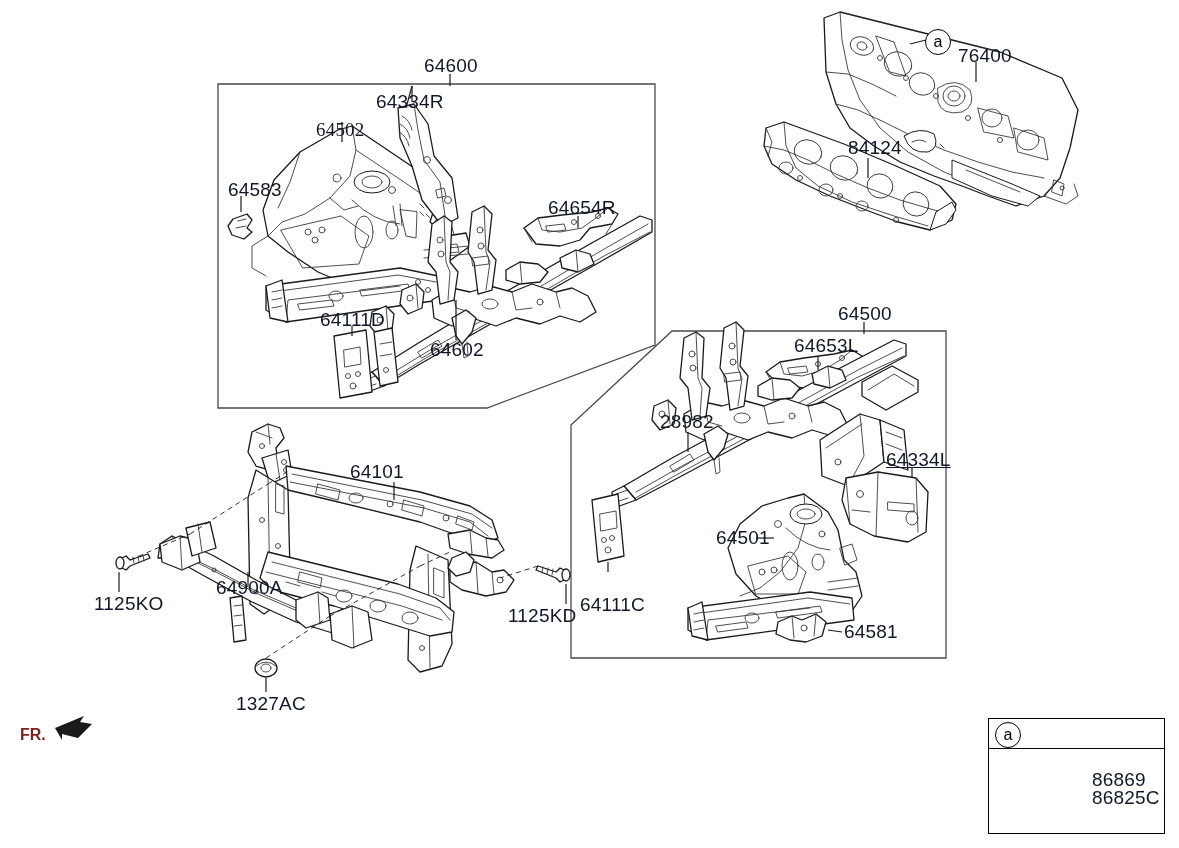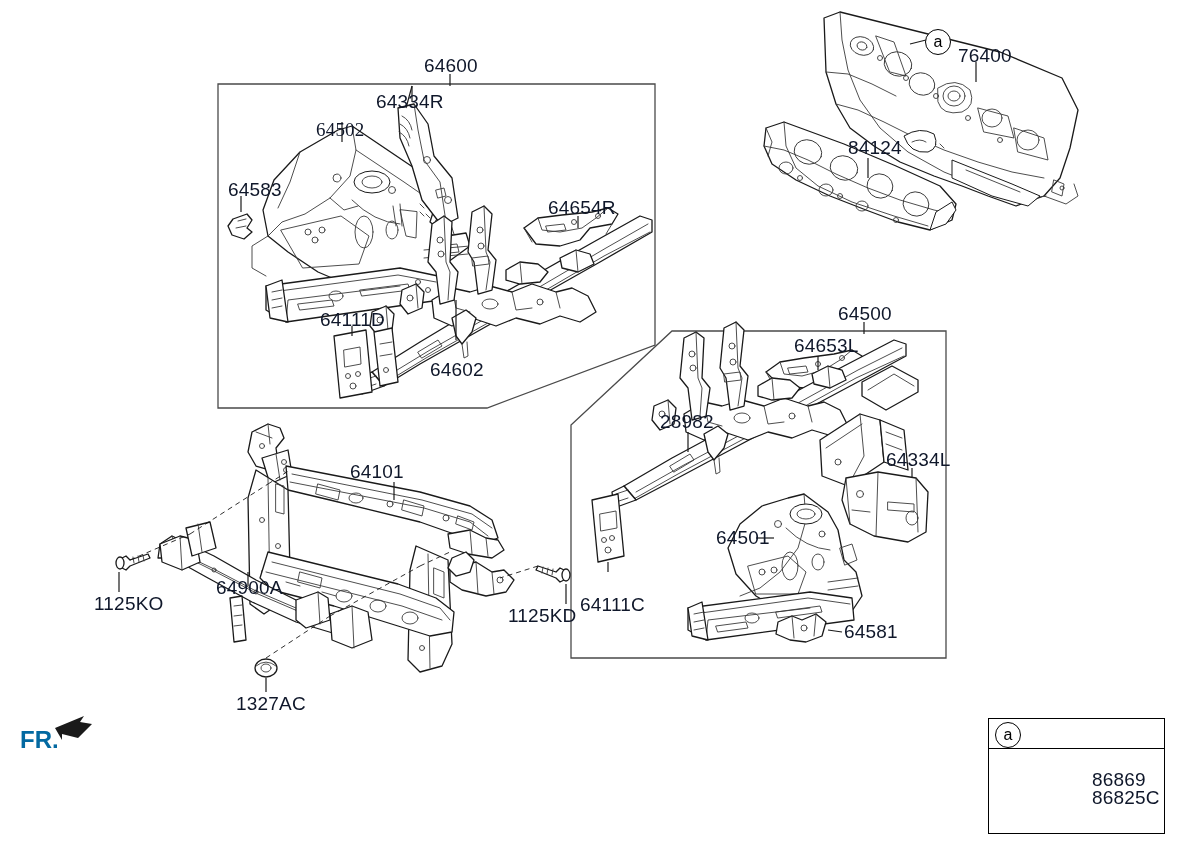--- a/index.html
+++ b/index.html
@@ -30,23 +30,23 @@
     font-family: "Liberation Sans", sans-serif;
     font-size: 19px;
     letter-spacing: 0.2px;
     color: #0f172a;
     white-space: nowrap;
     line-height: 1.05;
   }
   .fr-label {
     position: absolute;
     font-family: "Liberation Sans", sans-serif;
-    font-size: 24px;
+    font-size: 16px;
     font-weight: bold;
-    color: #0369a1;
+    color: #7f1d1d;
     white-space: nowrap;
   }
   .circle-ref {
     position: absolute;
     width: 24px;
     height: 24px;
     border: 1.6px solid #000;
     border-radius: 50%;
     font-family: "Liberation Sans", sans-serif;
     font-size: 16px;
@@ -564,25 +564,25 @@
   </svg>
 
   <div class="part-label" style="left:424px; top:56px;">64600</div>
   <div class="part-label" style="left:838px; top:304px;">64500</div>
 
   <div class="part-label" style="left:376px; top:92px;">64334R</div>
   <div class="part-label" style="left:316px; top:120px;font-family:Liberation Serif, serif;">64502</div>
   <div class="part-label" style="left:228px; top:180px;">64583</div>
   <div class="part-label" style="left:548px; top:198px;">64654R</div>
   <div class="part-label" style="left:320px; top:310px;">64111D</div>
-  <div class="part-label" style="left:430px; top:340px;margin-top:20px;">64602</div>
+  <div class="part-label" style="left:430px; top:340px;">64602</div>
 
   <div class="part-label" style="left:794px; top:336px;">64653L</div>
   <div class="part-label" style="left:660px; top:412px;">28982</div>
-  <div class="part-label" style="left:886px; top:450px;">64334L</div>
+  <div class="part-label" style="left:886px; top:450px;text-decoration:underline;">64334L</div>
   <div class="part-label" style="left:580px; top:563px;margin-top:32px;">64111C</div>
   <div class="part-label" style="left:716px; top:528px;">64501</div>
   <div class="part-label" style="left:844px; top:622px;">64581</div>
 
   <div class="part-label" style="left:958px; top:46px;">76400</div>
   <div class="part-label" style="left:848px; top:138px;">84124</div>
   <div class="part-label" style="left:350px; top:462px;">64101</div>
   <div class="part-label" style="left:216px; top:566px;margin-top:12px;">64900A</div>
   <div class="part-label" style="left:94px; top:594px;">1125KO</div>
   <div class="part-label" style="left:508px; top:606px;">1125KD</div>

